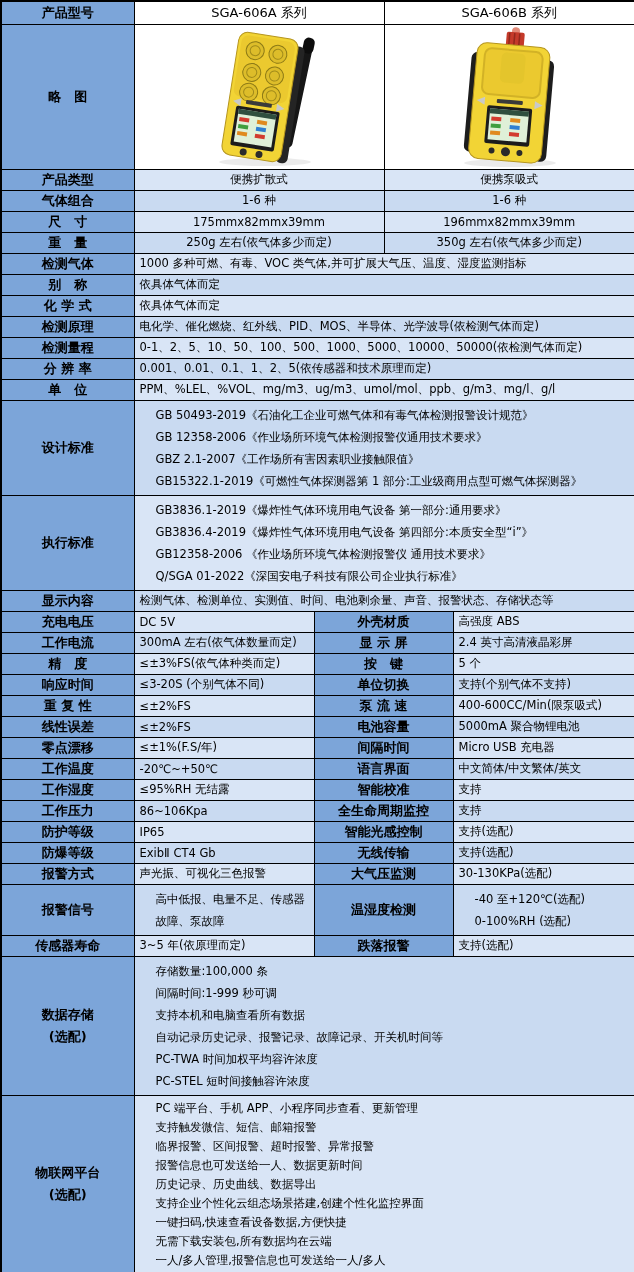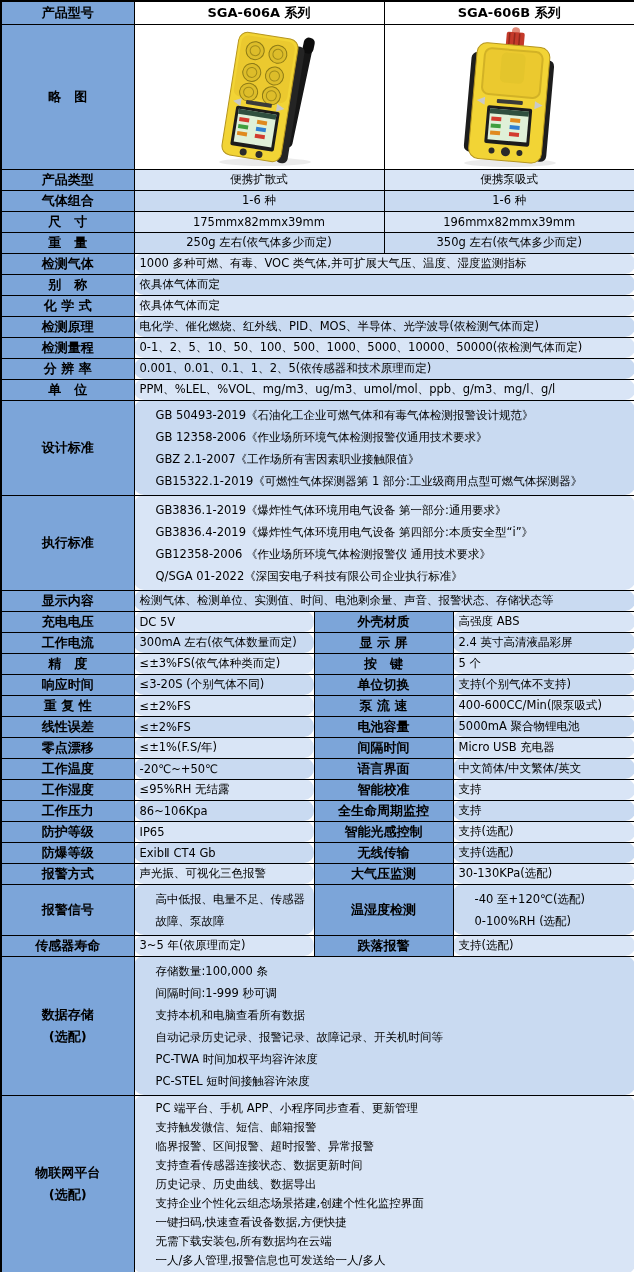--- a/index.html
+++ b/index.html
@@ -4,29 +4,29 @@
 <style>
   html,body{margin:0;padding:0;background:#ffffff;}
   body{font-family:"DejaVu Sans","Liberation Sans",sans-serif;}
   .page{width:634px;}
   table{width:634px;border-collapse:collapse;table-layout:fixed;border:2px solid #000;}
   td{border:1px solid #000;color:#000;vertical-align:middle;padding:0 5px;overflow:hidden;}
   tr{height:21px;}
   td.label{background:#7CA5D9;font-weight:bold;text-align:center;font-size:13px;padding:0 5px;}
   td.label .line{line-height:20px;white-space:nowrap;}
   tr.hdr{height:23px;}
-  tr.hdr td.hcell{background:#ffffff;font-weight:bold;font-size:13px;text-align:center;}
+  tr.hdr td.hcell{background:#ffffff;font-weight:normal;font-size:13px;text-align:center;}
   tr.sketch{height:138px;}
   td.img{background:#ffffff;padding:0;text-align:center;}
   td.val{font-size:11.5px;}
   td.val,.line{white-space:nowrap;}
   tr.light td.val{background:#D9E5F6;}
   tr.dark td.val{background:#C9DAF1;}
   td.center{text-align:center;margin-top:15px;}
-  td.left{text-align:left;border-radius:10px;}
+  td.left{text-align:left;}
   td.multi{padding:3px 21px;}
   td.multi .line{line-height:22px;}
   td.tight .line{line-height:19px;}
   svg{display:block;margin:0 auto;}
 </style>
 </head>
 <body>
 
 <div class="page">
   <table>
@@ -312,21 +312,21 @@
         </tr>
         <tr class="light">
           <td class="label multi">
             <div class="line">物联网平台</div>
             <div class="line">(选配)</div>
           </td>
           <td class="val left multi tight" colspan="4">
             <div class="line">PC 端平台、手机 APP、小程序同步查看、更新管理</div>
             <div class="line">支持触发微信、短信、邮箱报警</div>
             <div class="line">临界报警、区间报警、超时报警、异常报警</div>
-            <div class="line">支持查看传感器连接状态、数据更新时间</div>
+            <div class="line">报警信息也可发送给一人、数据更新时间</div>
             <div class="line">历史记录、历史曲线、数据导出</div>
             <div class="line">支持企业个性化云组态场景搭建,创建个性化监控界面</div>
             <div class="line">一键扫码,快速查看设备数据,方便快捷</div>
             <div class="line">无需下载安装包,所有数据均在云端</div>
             <div class="line">一人/多人管理,报警信息也可发送给一人/多人</div>
           </td>
         </tr>
       </tbody>
   </table>
 </div>

